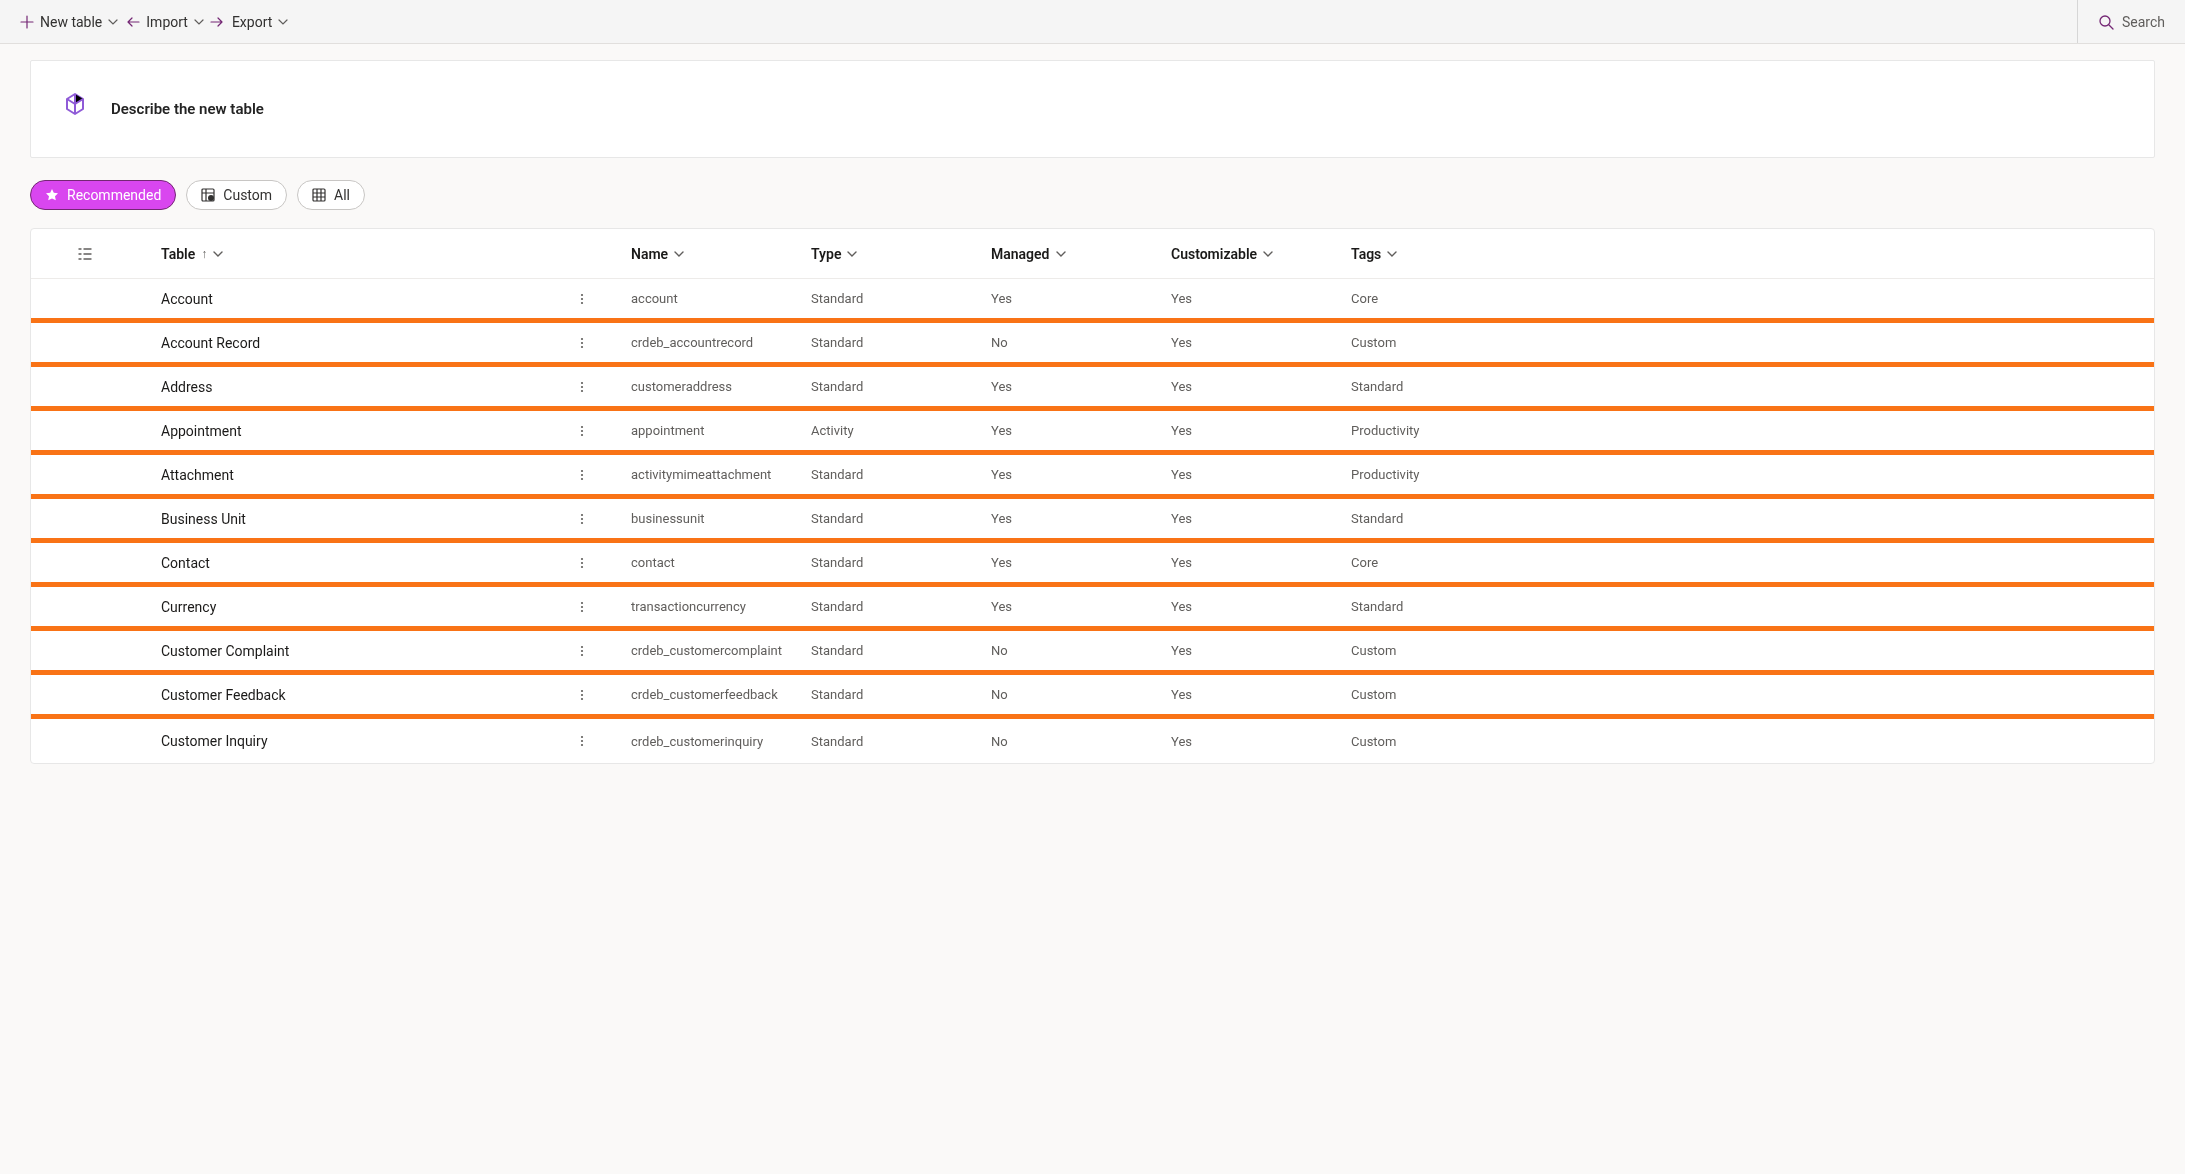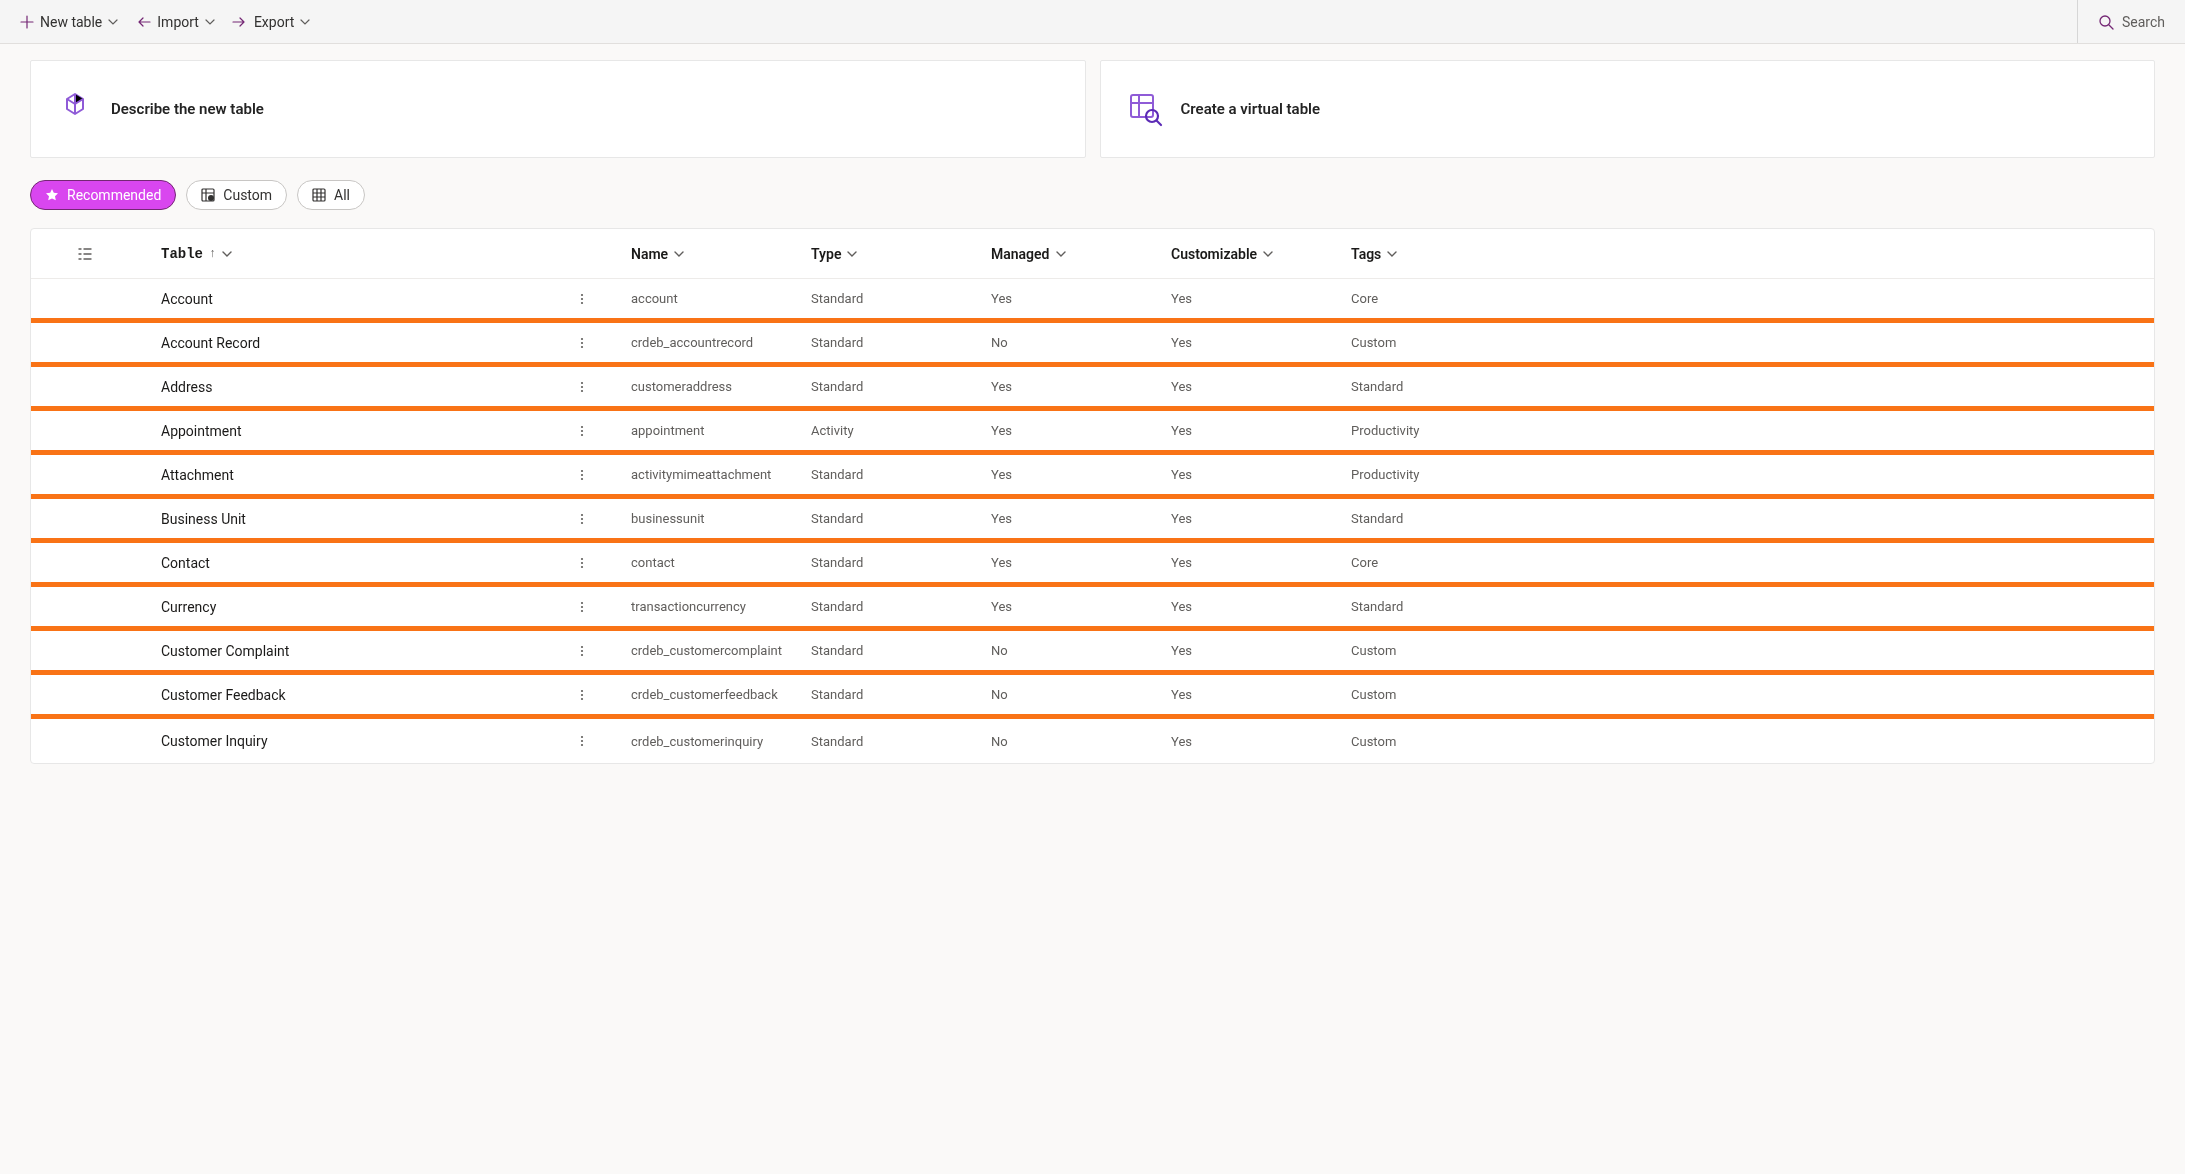--- a/index.html
+++ b/index.html
@@ -13,21 +13,21 @@
 
   
   .toolbar {
     display: flex;
     align-items: center;
     height: 44px;
     padding: 0 18px;
     background: #f5f5f5;
     border-bottom: 1px solid #e1dfdd;
   }
-  .toolbar-left { display: flex; align-items: center; gap: 13px; flex: 1; }
+  .toolbar-left { display: flex; align-items: center; gap: 2px; flex: 1; }
   .toolbar-btn {
     display: inline-flex; align-items: center; gap: 6px;
     color: #323130; font-size: 14px; cursor: pointer;
     padding: 4px 2px;
   }
   .toolbar-btn svg { flex: 0 0 auto; }
   .toolbar-right { display: flex; align-items: center; gap: 8px; border-left: 1px solid #d6d6d6; padding-left: 18px; height: 100%;}
   .search-box {
     display: inline-flex; align-items: center; gap: 8px;
     color: #605e5c; cursor: text;
@@ -82,21 +82,21 @@
   .grid-header {
     height: 50px;
     border-bottom: 1px solid #edebe9;
   }
   .grid-header .hcell {
     display: inline-flex; align-items: center; gap: 6px;
     font-weight: 600; font-size: 14px; color: #1b1a19;
     cursor: pointer;
   }
   .hcell .chev { width:10px; height:10px; color:#605e5c; }
-  .hcell-first { padding-left: 30px; font-family: Liberation Mono, monospace; }
+  .hcell-first { padding-left: 30px; }
   .sort-asc { color:#605e5c; font-size:12px; }
 
   .grid-row {
     height: 44px;
     border-bottom: 5px solid #f97316;
   }
   .grid-row:last-child { border-bottom: none; }
   .cell { font-size: 14px; color:#201f1e; }
   .cell.link { color:#1b1a19; cursor:pointer; }
   .cell.muted { color:#605e5c; font-size: 13px; }
@@ -162,31 +162,20 @@
   <div class="cards-row">
     <div class="card">
       <span class="card-icon">
         <svg width="36" height="36" viewBox="0 0 36 36">
             <path d="M18 3l8 5v10l-8 5-8-5V8l8-5z" fill="none" stroke="#8f5bd7" stroke-width="2" stroke-linejoin="round"></path>
             <path d="M18 3v10l8-5M18 13l-8-5M18 13v10" stroke="#8f5bd7" stroke-width="2" stroke-linejoin="round"></path>
           </svg>
       </span>
       <span>Describe the new table</span>
     </div>
-    <div class="card">
-      <span class="card-icon">
-        <svg width="36" height="36" viewBox="0 0 36 36">
-            <rect x="4" y="4" width="22" height="22" rx="2" fill="none" stroke="#8f5bd7" stroke-width="2"></rect>
-            <path d="M4 12h22M12 4v22" stroke="#8f5bd7" stroke-width="2"></path>
-            <circle cx="25" cy="25" r="6" fill="none" stroke="#5b2ab5" stroke-width="2.2"></circle>
-            <path d="M30 30l4 4" stroke="#5b2ab5" stroke-width="2.2" stroke-linecap="round"></path>
-          </svg>
-      </span>
-      <span>Create a virtual table</span>
-    </div>
   </div>
 
   <div class="pills">
     <div class="pill active">
       <svg width="14" height="14" viewBox="0 0 14 14">
           <path d="M7 1l1.8 3.8 4.2.5-3 2.9.8 4.1L7 10.4 3.2 12.3l.8-4.1-3-2.9 4.2-.5L7 1z" fill="#fff"></path>
         </svg>
       <span>Recommended</span>
     </div>
     <div class="pill">

